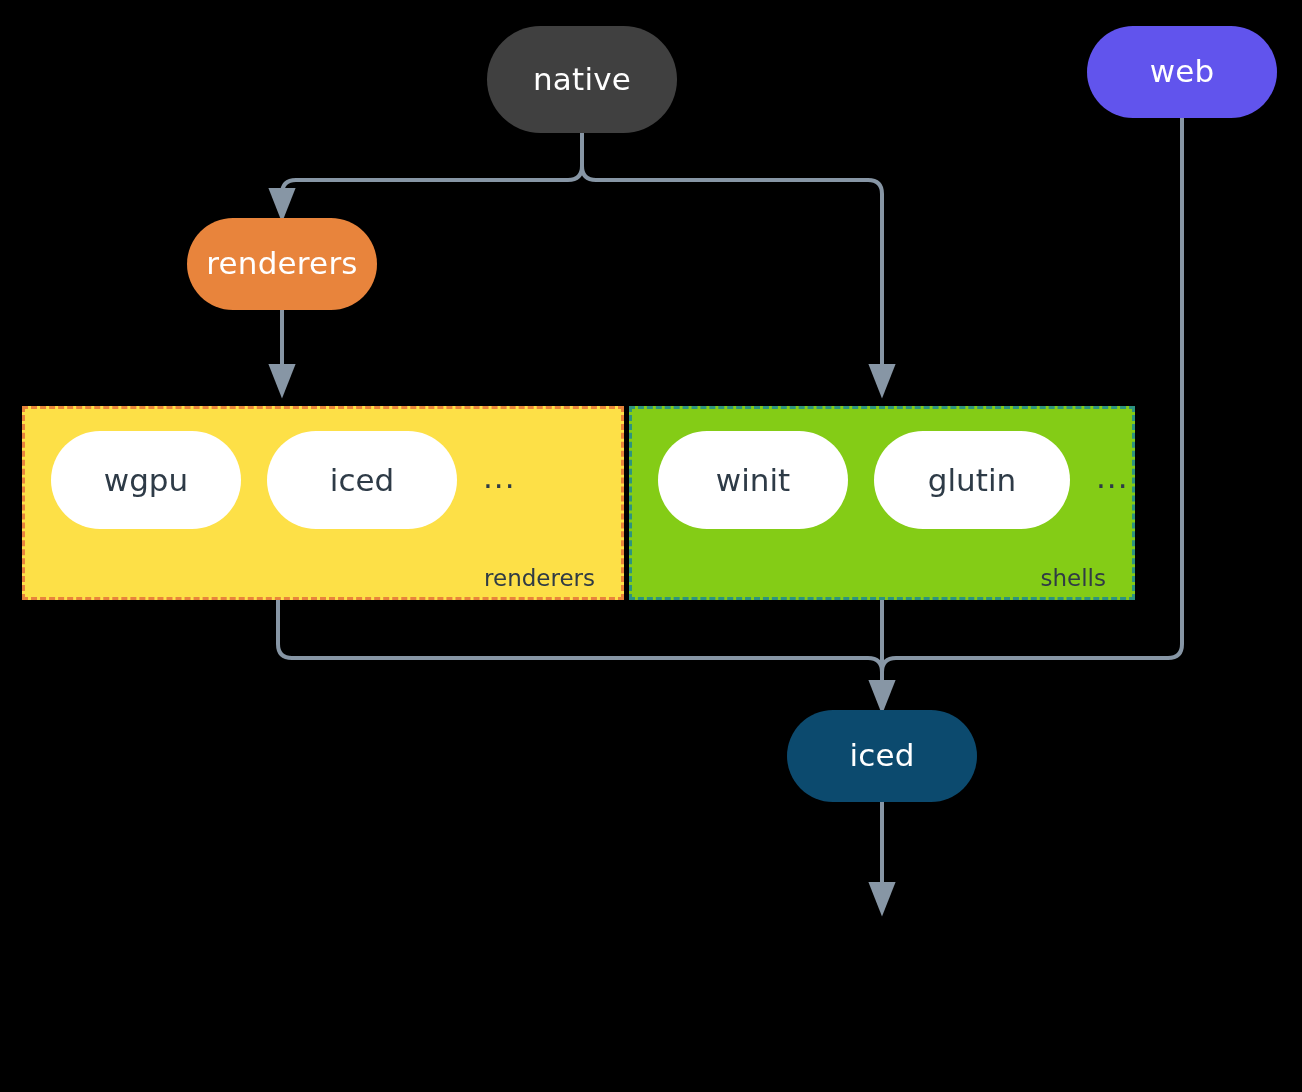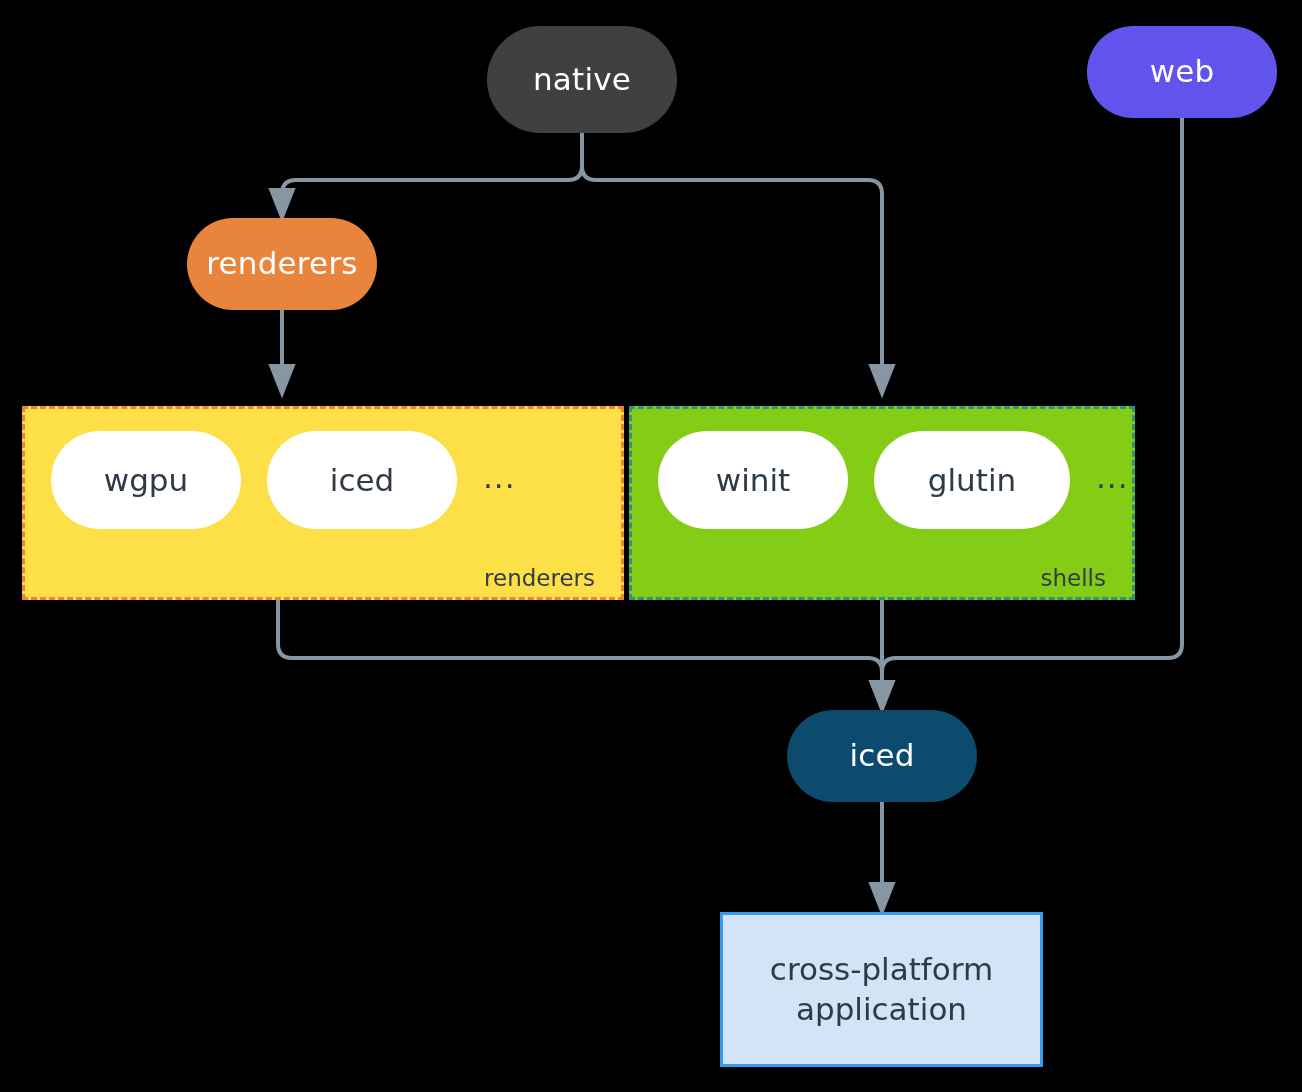--- a/index.html
+++ b/index.html
@@ -187,18 +187,14 @@
       </div>
       <div class="ellipsis">...</div>
     </div>
     <div class="group-label">shells</div>
   </div>
 
   <div class="node pill pill-iced">
     <span>iced</span>
   </div>
 
-  <div class="node rect-app">
-    <span>cross-platform</span>
-    <span>application</span>
-  </div>
 
 </div>
 
 </body></html>

